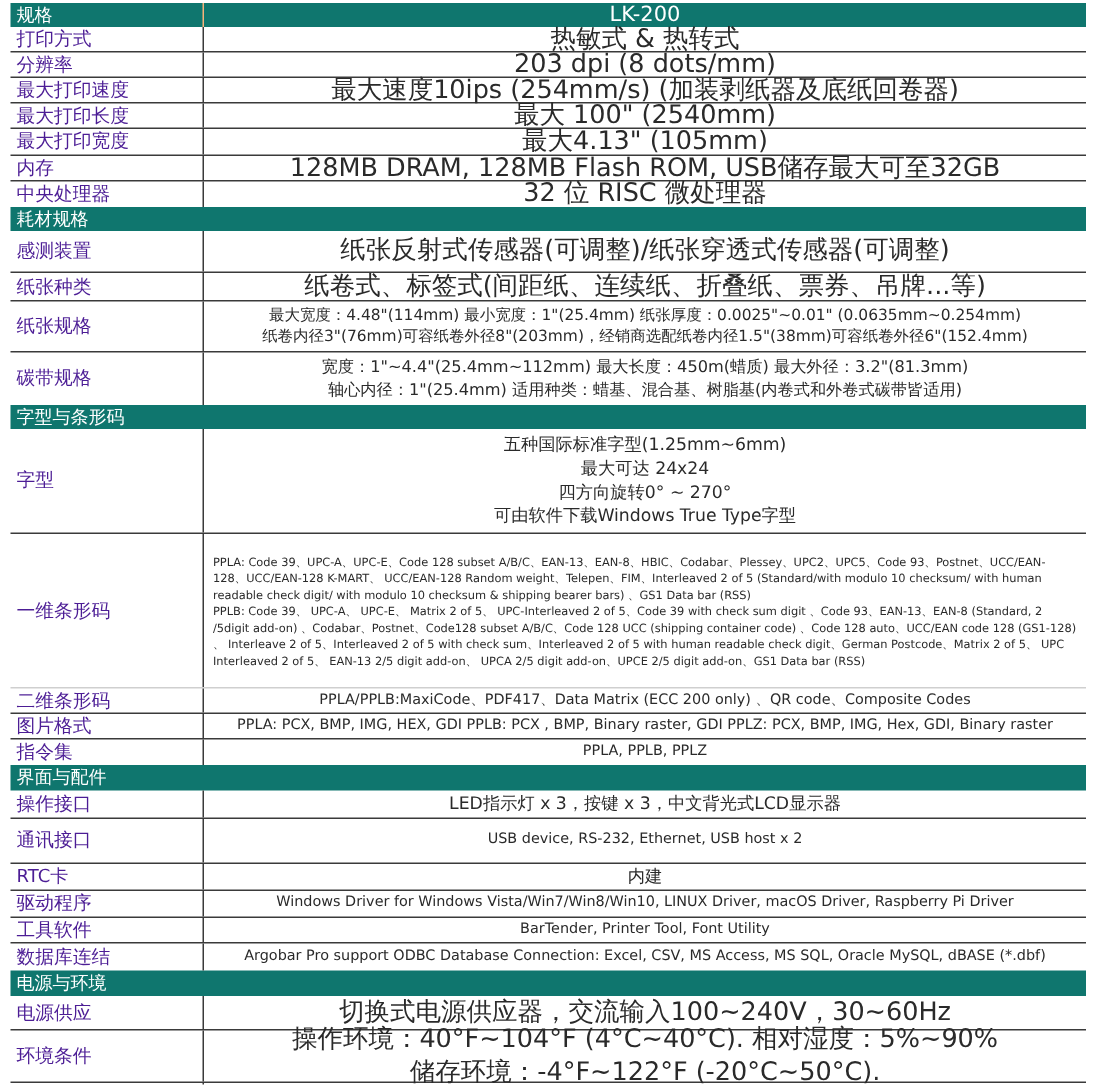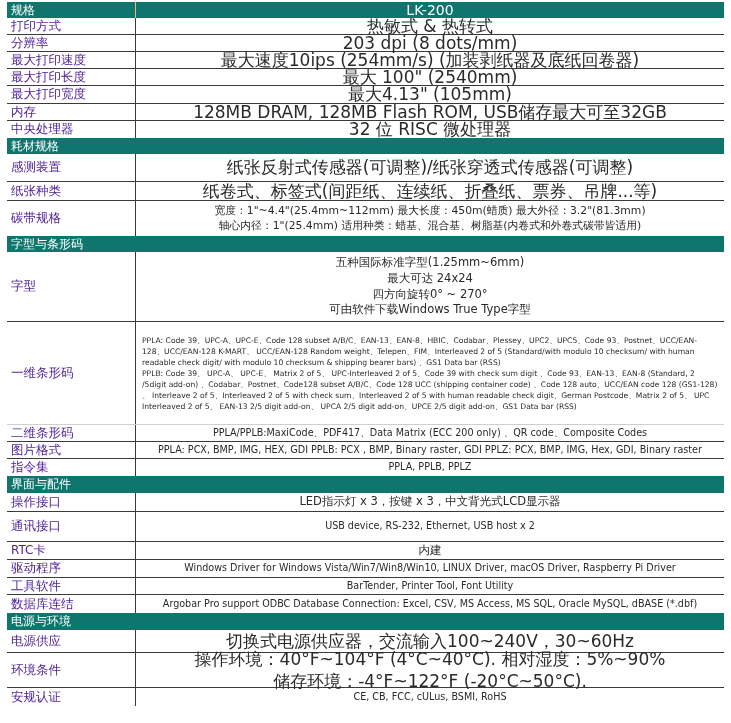--- a/index.html
+++ b/index.html
@@ -64,20 +64,27 @@
   <div class="section">
     <div class="lbl" style="border-right:none">耗材规格</div>
   </div>
   <div class="row" style="height:28px">
     <div class="lblcell">感测装置</div>
     <div class="valcell">纸张反射式传感器(可调整)/纸张穿透式传感器(可调整)</div>
   </div>
   <div class="row" style="height:19px">
     <div class="lblcell">纸张种类</div>
     <div class="valcell">纸卷式、标签式(间距纸、连续纸、折叠纸、票券、吊牌...等)</div>
+  </div>
+  <div class="row" style="height:34px">
+    <div class="lblcell">纸张规格</div>
+    <div class="valcell" style="font-size:10.3px">
+      <span class="line">最大宽度：4.48"(114mm) 最小宽度：1"(25.4mm) 纸张厚度：0.0025"~0.01" (0.0635mm~0.254mm)</span>
+      <span class="line">纸卷内径3"(76mm)可容纸卷外径8"(203mm)，经销商选配纸卷内径1.5"(38mm)可容纸卷外径6"(152.4mm)</span>
+    </div>
   </div>
   <div class="row noborder" style="height:35px">
     <div class="lblcell">碳带规格</div>
     <div class="valcell" style="font-size:10.8px">
       <span class="line">宽度：1"~4.4"(25.4mm~112mm) 最大长度：450m(蜡质) 最大外径：3.2"(81.3mm)</span>
       <span class="line">轴心内径：1"(25.4mm) 适用种类：蜡基、混合基、树脂基(内卷式和外卷式碳带皆适用)</span>
     </div>
   </div>
 
   <div class="section">

